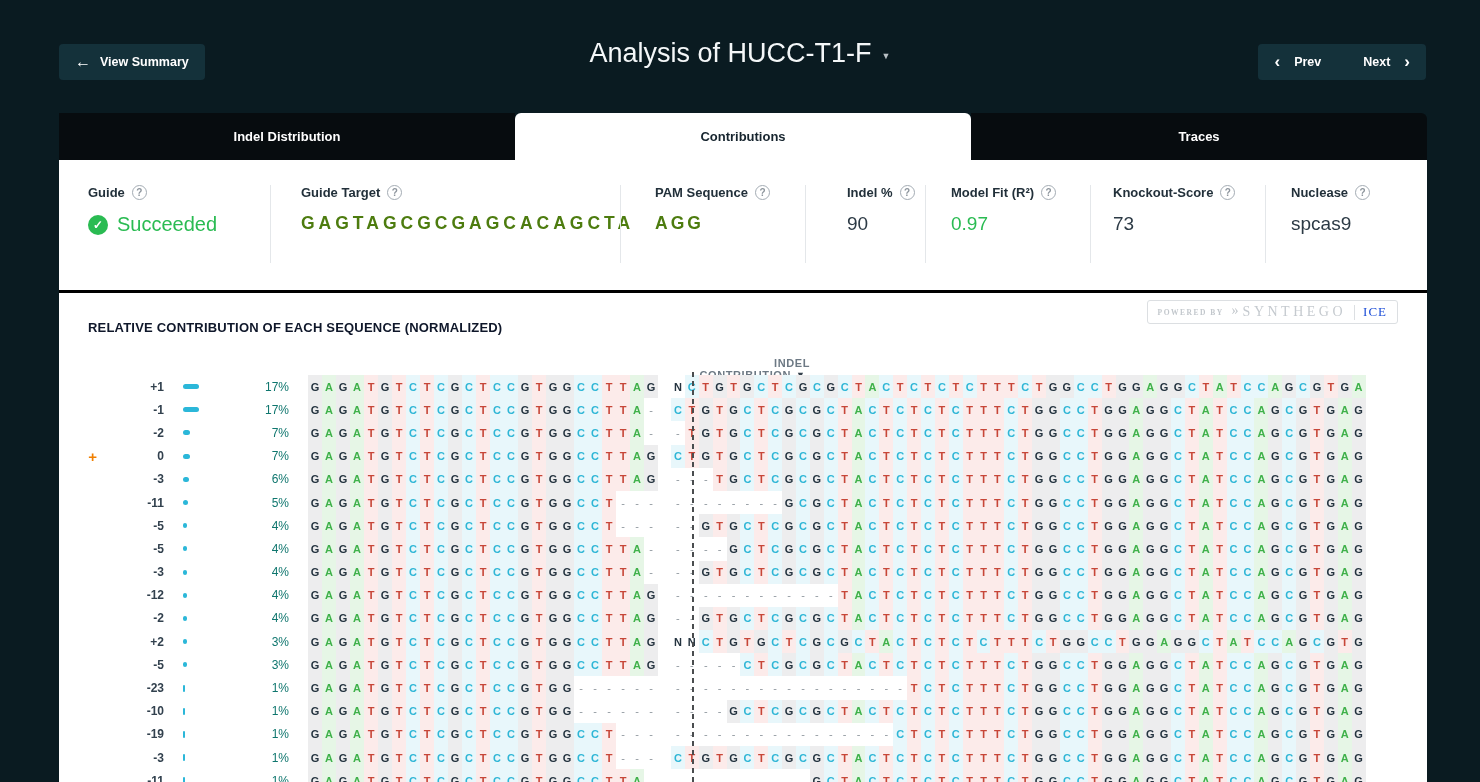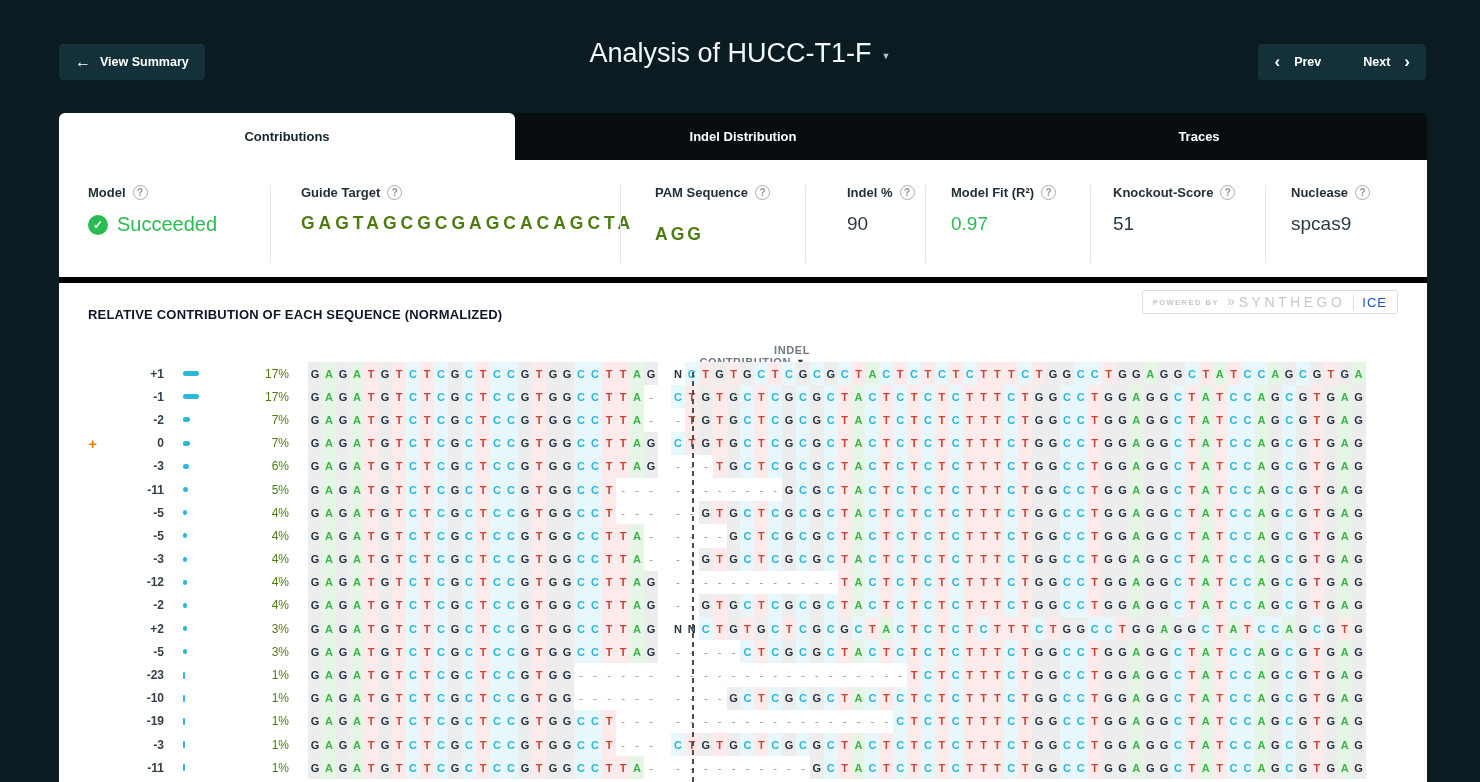--- a/index.html
+++ b/index.html
@@ -42,26 +42,26 @@
   .s3{width:185px; padding-left:34px;} .s4{width:120px; padding-left:41px;}
   .s5{width:165px; padding-left:25px;} .s6{width:175px; padding-left:22px;}
   .s7{flex:1; padding-left:25px;}
   .stat-label { display:flex; align-items:center; gap:7px; font-size:13px; font-weight:bold; color:#22303a; }
   .help { width:15px; height:15px; border:1.5px solid #a4acb4; border-radius:50%;
           color:#8d959d; font-size:10px; font-weight:bold; display:flex; align-items:center;
           justify-content:center; cursor:pointer; }
   .stat-value { margin-top:13px; font-size:19px; color:#2c3a45; display:flex; align-items:center; gap:9px; }
   .v-green { color:#2abb52; font-size:20px; }
   .v-seq { font-weight:bold; font-size:17.5px; letter-spacing:4px; color:#4d7c0f; }
-  .v-seq.pam { letter-spacing:3px;margin-top:11px; }
+  .v-seq.pam { letter-spacing:3px; }
   .check { width:20px; height:20px; border-radius:50%; background:#2abb52; color:#fff;
            font-size:12px; font-weight:bold; display:flex; align-items:center; justify-content:center; }
 
   
-  .divider-row { margin-top:14px; border-top:6px solid #000000; position:relative; height:30px; }
+  .divider-row { margin-top:27px; border-top:3px solid #000000; position:relative; height:30px;font-family:Liberation Serif, serif; }
   .badge { position:absolute; right:29px; top:7px; border:1px solid #dcdfe2; border-radius:3px;
            height:24px; display:flex; align-items:center; padding:0 10px; gap:8px; }
   .badge .pby { font-size:7.5px; font-weight:bold; letter-spacing:1.5px; color:#c2c7cc; }
   .badge .logo-chev { font-size:14px; color:#c2c7cc; line-height:1; padding-bottom:2px; }
   .badge .brand { font-size:14px; letter-spacing:3.5px; color:#c5cacf; margin-left:-4px; }
   .badge .vsep { width:1px; height:15px; background:#dcdfe2; }
   .badge .prod { font-size:13px; letter-spacing:1px; color:#1d4ed8; }
 
   
   .heading { margin:0 0 0 29px; font-size:13px; font-weight:bold; color:#0f172a; letter-spacing:.2px; }
@@ -74,21 +74,21 @@
 
   .rows { position:relative; }
   .row { display:flex; height:23.2px; align-items:center; }
   .c-plus { width:48px; text-align:right; padding-right:10px; color:#f07f00;
             font-weight:bold; font-size:15px; }
   .c-indel { width:57px; text-align:right; font-weight:bold; font-size:12px; color:#32414e; }
   .g1 { width:19px; } .g2 { width:19px; }
   .c-bar { width:28px; display:flex; align-items:center; }
   .bar { height:5px; border-radius:2.5px; background:#2bb7d9; }
   .bar.tick { width:2px; height:7px; border-radius:1px; }
-  .c-pct { width:78px; text-align:right; font-size:12px; color:#4d7c0f; }
+  .c-pct { width:78px; text-align:right; font-size:12px; color:#0f766e; }
   .c-seq { display:flex; height:100%; }
   .cell { width:14px; height:100%; display:flex; align-items:center; justify-content:center;
           font-size:11px; font-weight:bold; }
   .cell.r { width:13.9px; }
   .seq-gap { width:13px; height:100%; }
   .bA { color:#3fb14a; background:#e6f6e6; }
   .bT { color:#c74638; background:#fcebea; }
   .bC { color:#2fb6d6; background:#e8f7fb; }
   .bG { color:#24333f; background:#ededee; }
   .bN { color:#24333f; background:#ffffff; }
@@ -113,31 +113,31 @@
     <span class="chev">‹</span>
     <span class="lbl">Prev</span>
     <span class="gap"></span>
     <span class="lbl">Next</span>
     <span class="chev">›</span>
   </div>
 </div>
 
 <div class="card">
   <div class="tabs">
+    <div class="tab">Indel Distribution</div>
     <div class="tab first active">Contributions</div>
-    <div class="tab">Indel Distribution</div>
     <div class="tab last">Traces</div>
   </div>
 
   <div class="content">
 
     <div class="stats">
       <div class="stat s1">
         <div class="stat-label">
-            <span>Model</span>
+            <span>Guide</span>
             <span class="help">?</span>
           </div>
         <div class="stat-value v-green">
             <span class="check">✓</span>
             <span>Succeeded</span>
           </div>
       </div>
       <div class="stat s2">
         <div class="stat-label">
             <span>Guide Target</span>
@@ -173,21 +173,21 @@
         <div class="stat-value v-green" style="font-size:19px;">
             <span>0.97</span>
           </div>
       </div>
       <div class="stat s6">
         <div class="stat-label">
             <span>Knockout-Score</span>
             <span class="help">?</span>
           </div>
         <div class="stat-value">
-            <span>51</span>
+            <span>73</span>
           </div>
       </div>
       <div class="stat s7">
         <div class="stat-label">
             <span>Nuclease</span>
             <span class="help">?</span>
           </div>
         <div class="stat-value">
             <span>spcas9</span>
           </div>

